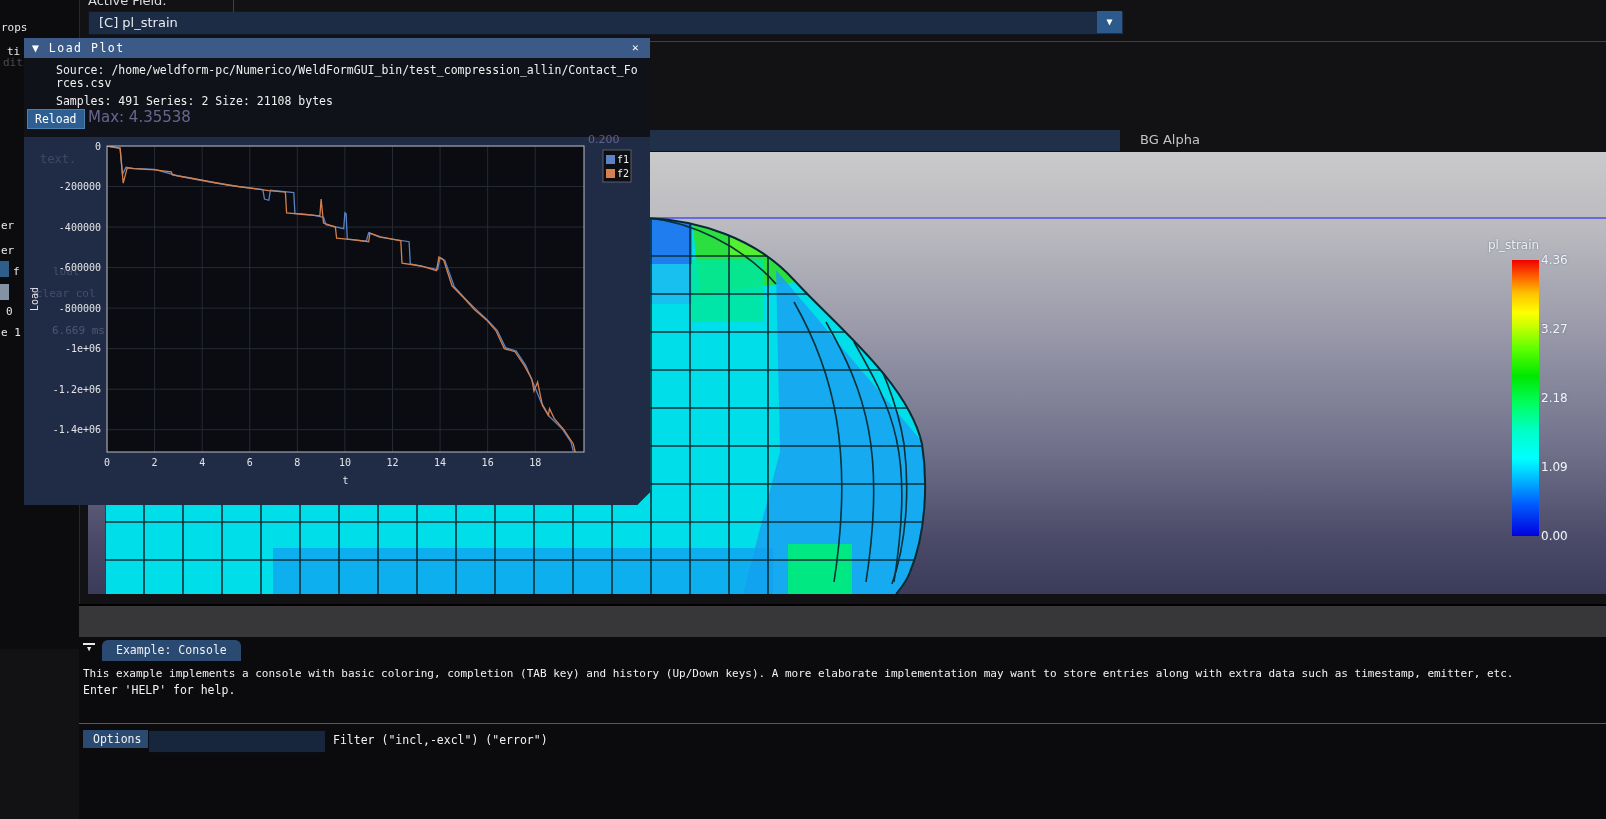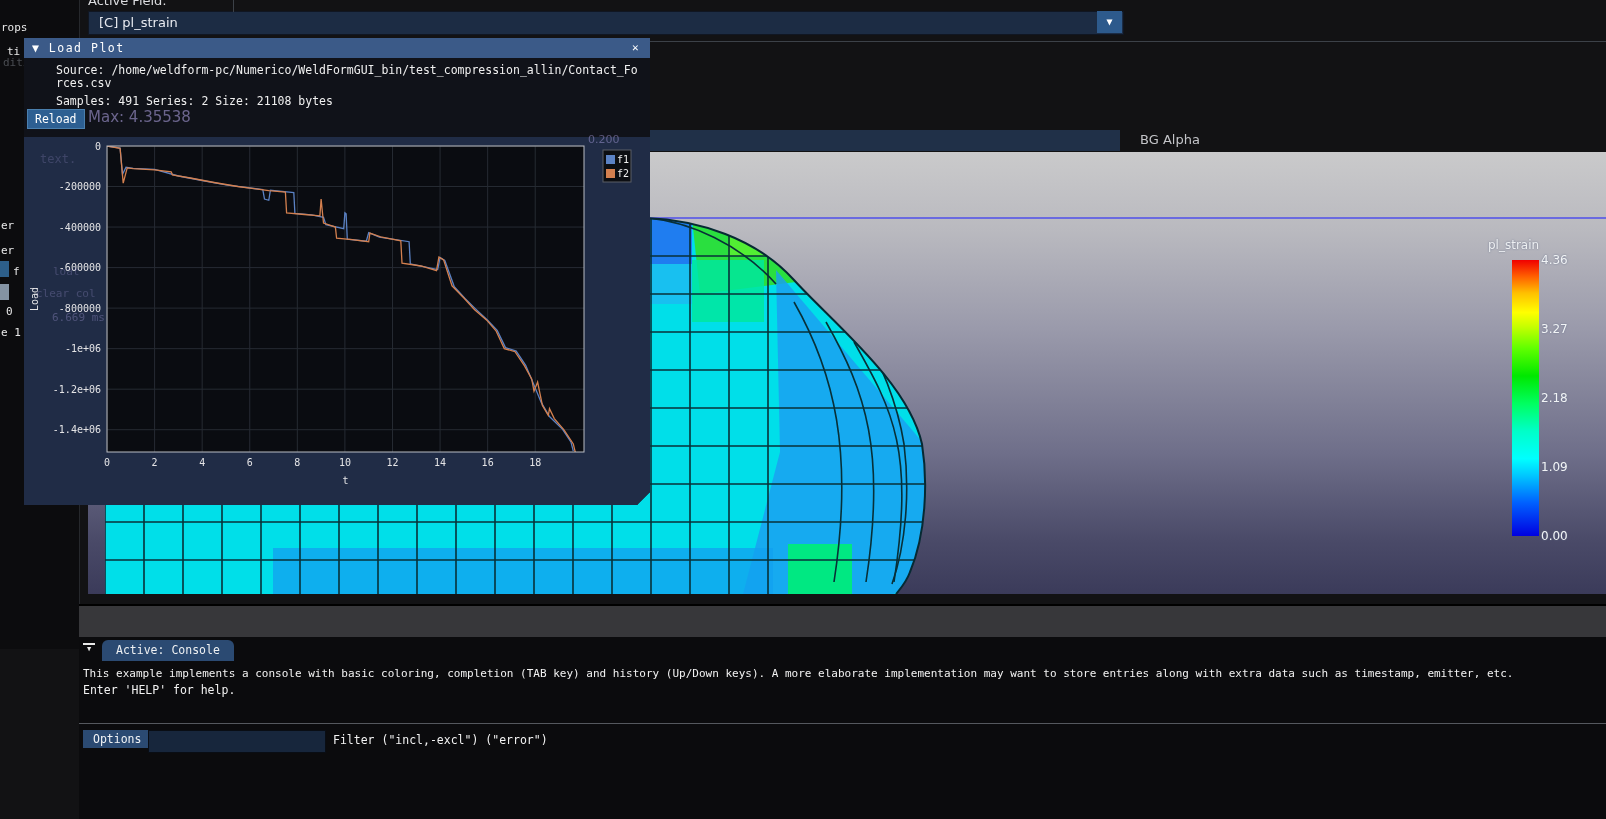--- a/index.html
+++ b/index.html
@@ -167,21 +167,21 @@
         <div class="cb-tick sans" style="top: 239px; text-align: right;">2.18</div>
         <div class="cb-tick sans" style="top: 308px;">1.09</div>
         <div class="cb-tick sans" style="top: 377px;">0.00</div>
       </div>
   </div>
 
   <div id="gray-strip" class="abs"></div>
 
   <div id="console" class="abs">
     <div id="console-arrow" class="abs">▼</div>
-    <div id="console-tab" class="abs">Active: Console</div>
+    <div id="console-tab" class="abs">Example: Console</div>
     <div id="console-line1" class="abs">This example implements a console with basic coloring, completion (TAB key) and history (Up/Down keys). A more elaborate implementation may want to store entries along with extra data such as timestamp, emitter, etc.</div>
     <div id="console-line2" class="abs">Enter 'HELP' for help.</div>
     <div id="console-sep" class="abs"></div>
     <div id="options-btn" class="abs">Options</div>
     <input id="filter-input" class="abs" value="" style="">
     <div id="filter-label" class="abs">Filter ("incl,-excl") ("error")</div>
   </div>
 
   <div id="load-plot" class="abs">
     <div id="lp-titlebar" class="abs">
@@ -245,16 +245,16 @@
           <text x="593" y="40" fill="#f0f0f0" font-size="10px" font-family="DejaVu Sans Mono, monospace" text-anchor="start">f2</text>
         </svg>
     </div>
   </div>
 
   <div id="ghost-layer">
       <div class="ghost sans" style="left: 88px; top: 108px; font-size: 15px; opacity: 0.5;">Max: 4.35538</div>
       <div class="ghost mono" style="left: 40px; top: 152px; font-size: 12px; opacity: 0.18;">text.</div>
       <div class="ghost mono" style="left: 53px; top: 265px; font-size: 11px; opacity: 0.22;">loat</div>
       <div class="ghost mono" style="left: 36px; top: 287px; font-size: 11px; opacity: 0.22;">clear col</div>
-      <div class="ghost mono" style="left: 52px; top: 311px; font-size: 11px; opacity: 0.28;">6.669 ms</div>
+      <div class="ghost mono" style="left: 52px; top: 324px; font-size: 11px; opacity: 0.28;">6.669 ms</div>
       <div class="ghost sans" style="left: 588px; top: 133px; font-size: 11px; opacity: 0.4;">0.200</div>
     </div>
 </div>
 
 </body></html>

